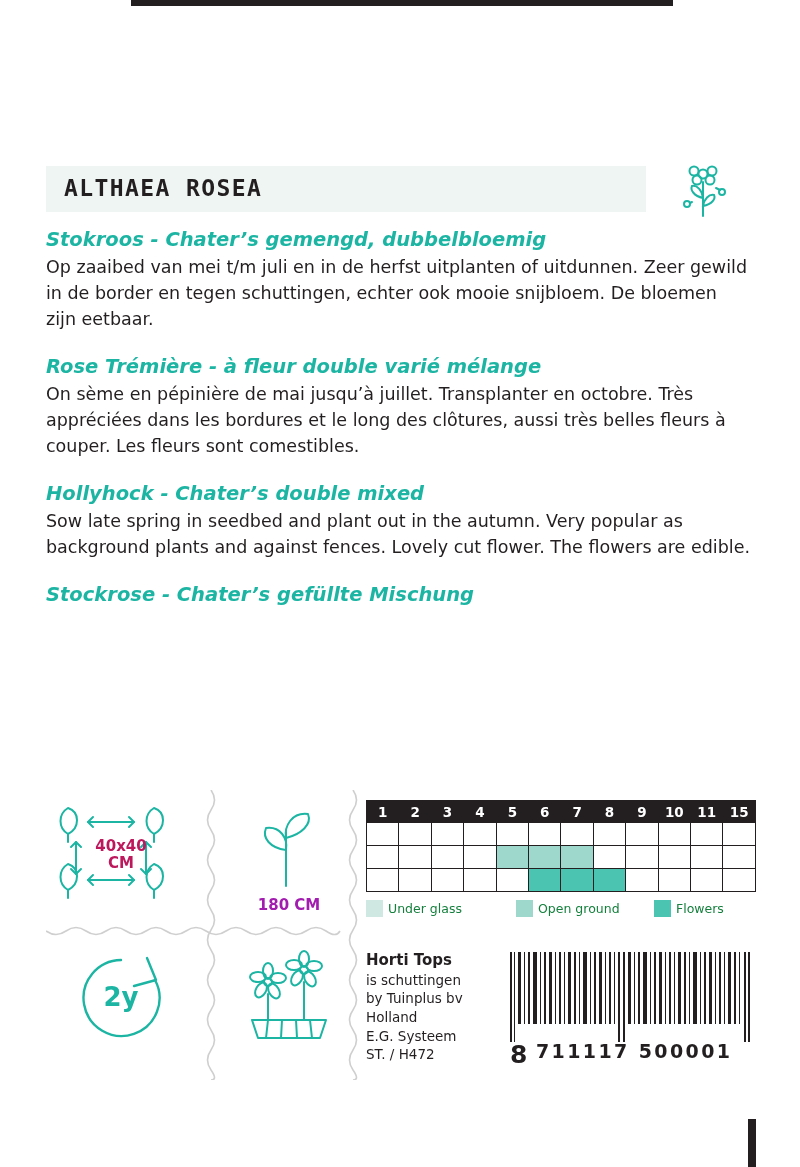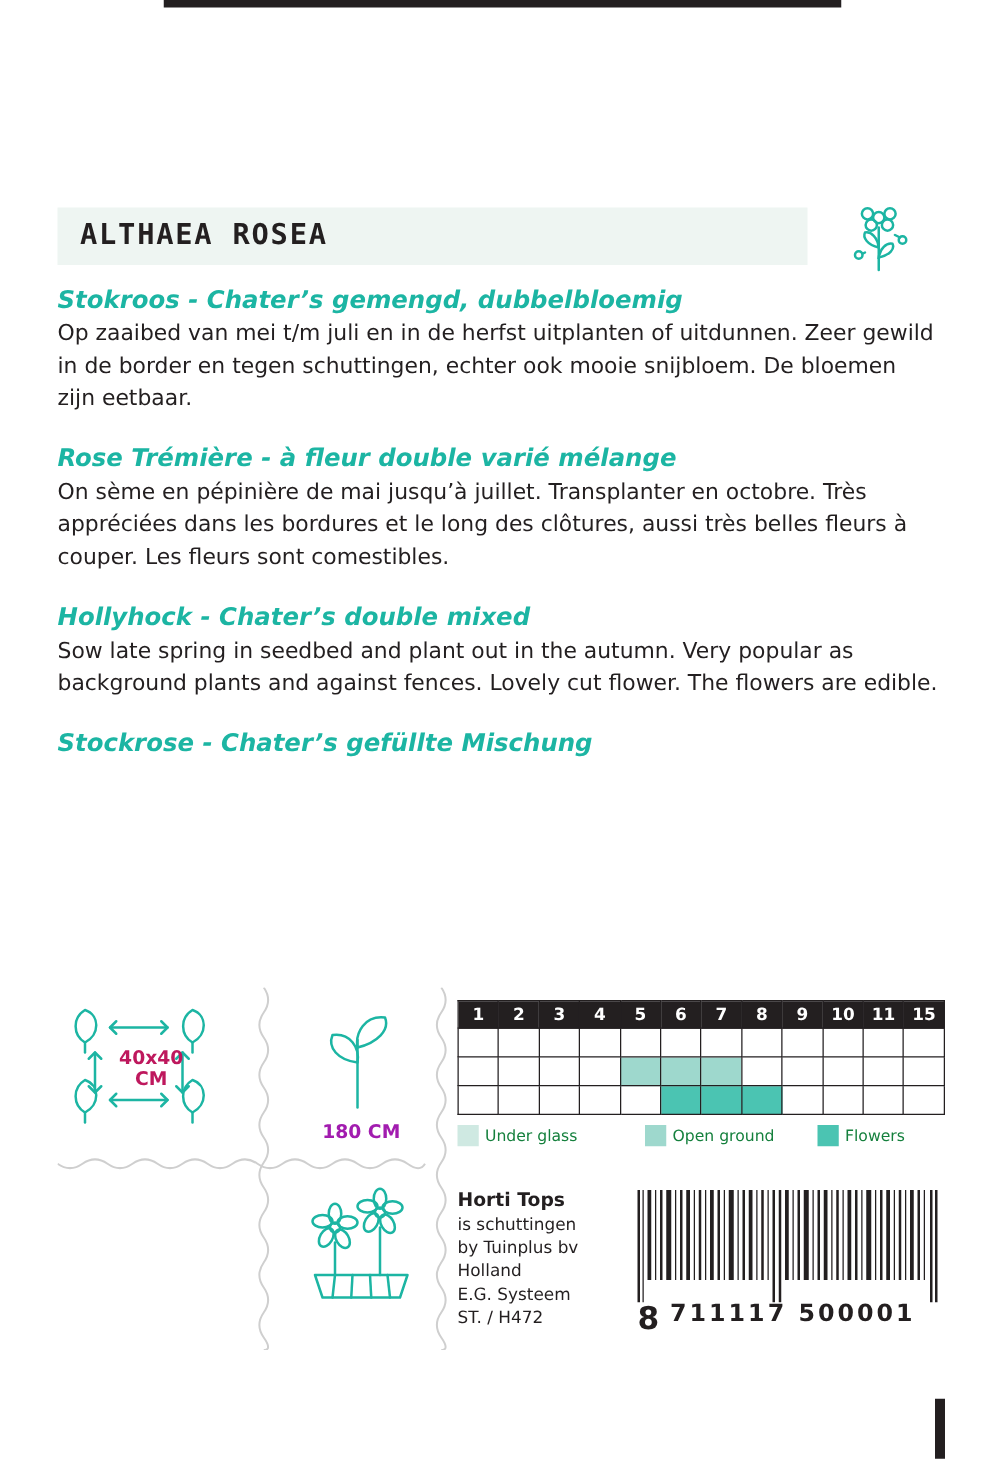--- a/index.html
+++ b/index.html
@@ -366,20 +366,29 @@
       <svg width="130" height="100" viewBox="0 0 130 100">
         <g fill="none" stroke="#1cb5a3" stroke-width="2" stroke-linecap="round" stroke-linejoin="round">
           <path d="M62 88 L62 34"></path>
           <path d="M62 52 C46 50 38 40 42 30 C56 28 64 40 62 52Z"></path>
           <path d="M62 40 C78 36 88 26 84 16 C68 14 60 28 62 40Z"></path>
         </g>
       </svg>
       <div class="height-label">180 CM</div>
     </div>
 
+    <div class="cell-years">
+      <svg width="150" height="120" viewBox="0 0 150 120">
+        <g fill="none" stroke="#1cb5a3" stroke-width="2.4" stroke-linecap="round">
+          <path d="M75 18 A38 38 0 1 0 109 38"></path>
+          <path d="M101 16 L110 38 L88 44" stroke-linejoin="round"></path>
+        </g>
+      </svg>
+      <div class="years-label">2y</div>
+    </div>
 
     <div class="cell-tray">
       <svg width="130" height="120" viewBox="0 0 130 120">
         <g fill="none" stroke="#1cb5a3" stroke-width="2" stroke-linecap="round" stroke-linejoin="round">
 
           <g transform="translate(44,40)">
             <circle cx="0" cy="0" r="4"></circle>
             <ellipse cx="0" cy="-11" rx="5" ry="8"></ellipse>
             <ellipse cx="10" cy="-4" rx="8" ry="5"></ellipse>
             <ellipse cx="6" cy="9" rx="5" ry="8" transform="rotate(-30 6 9)"></ellipse>

